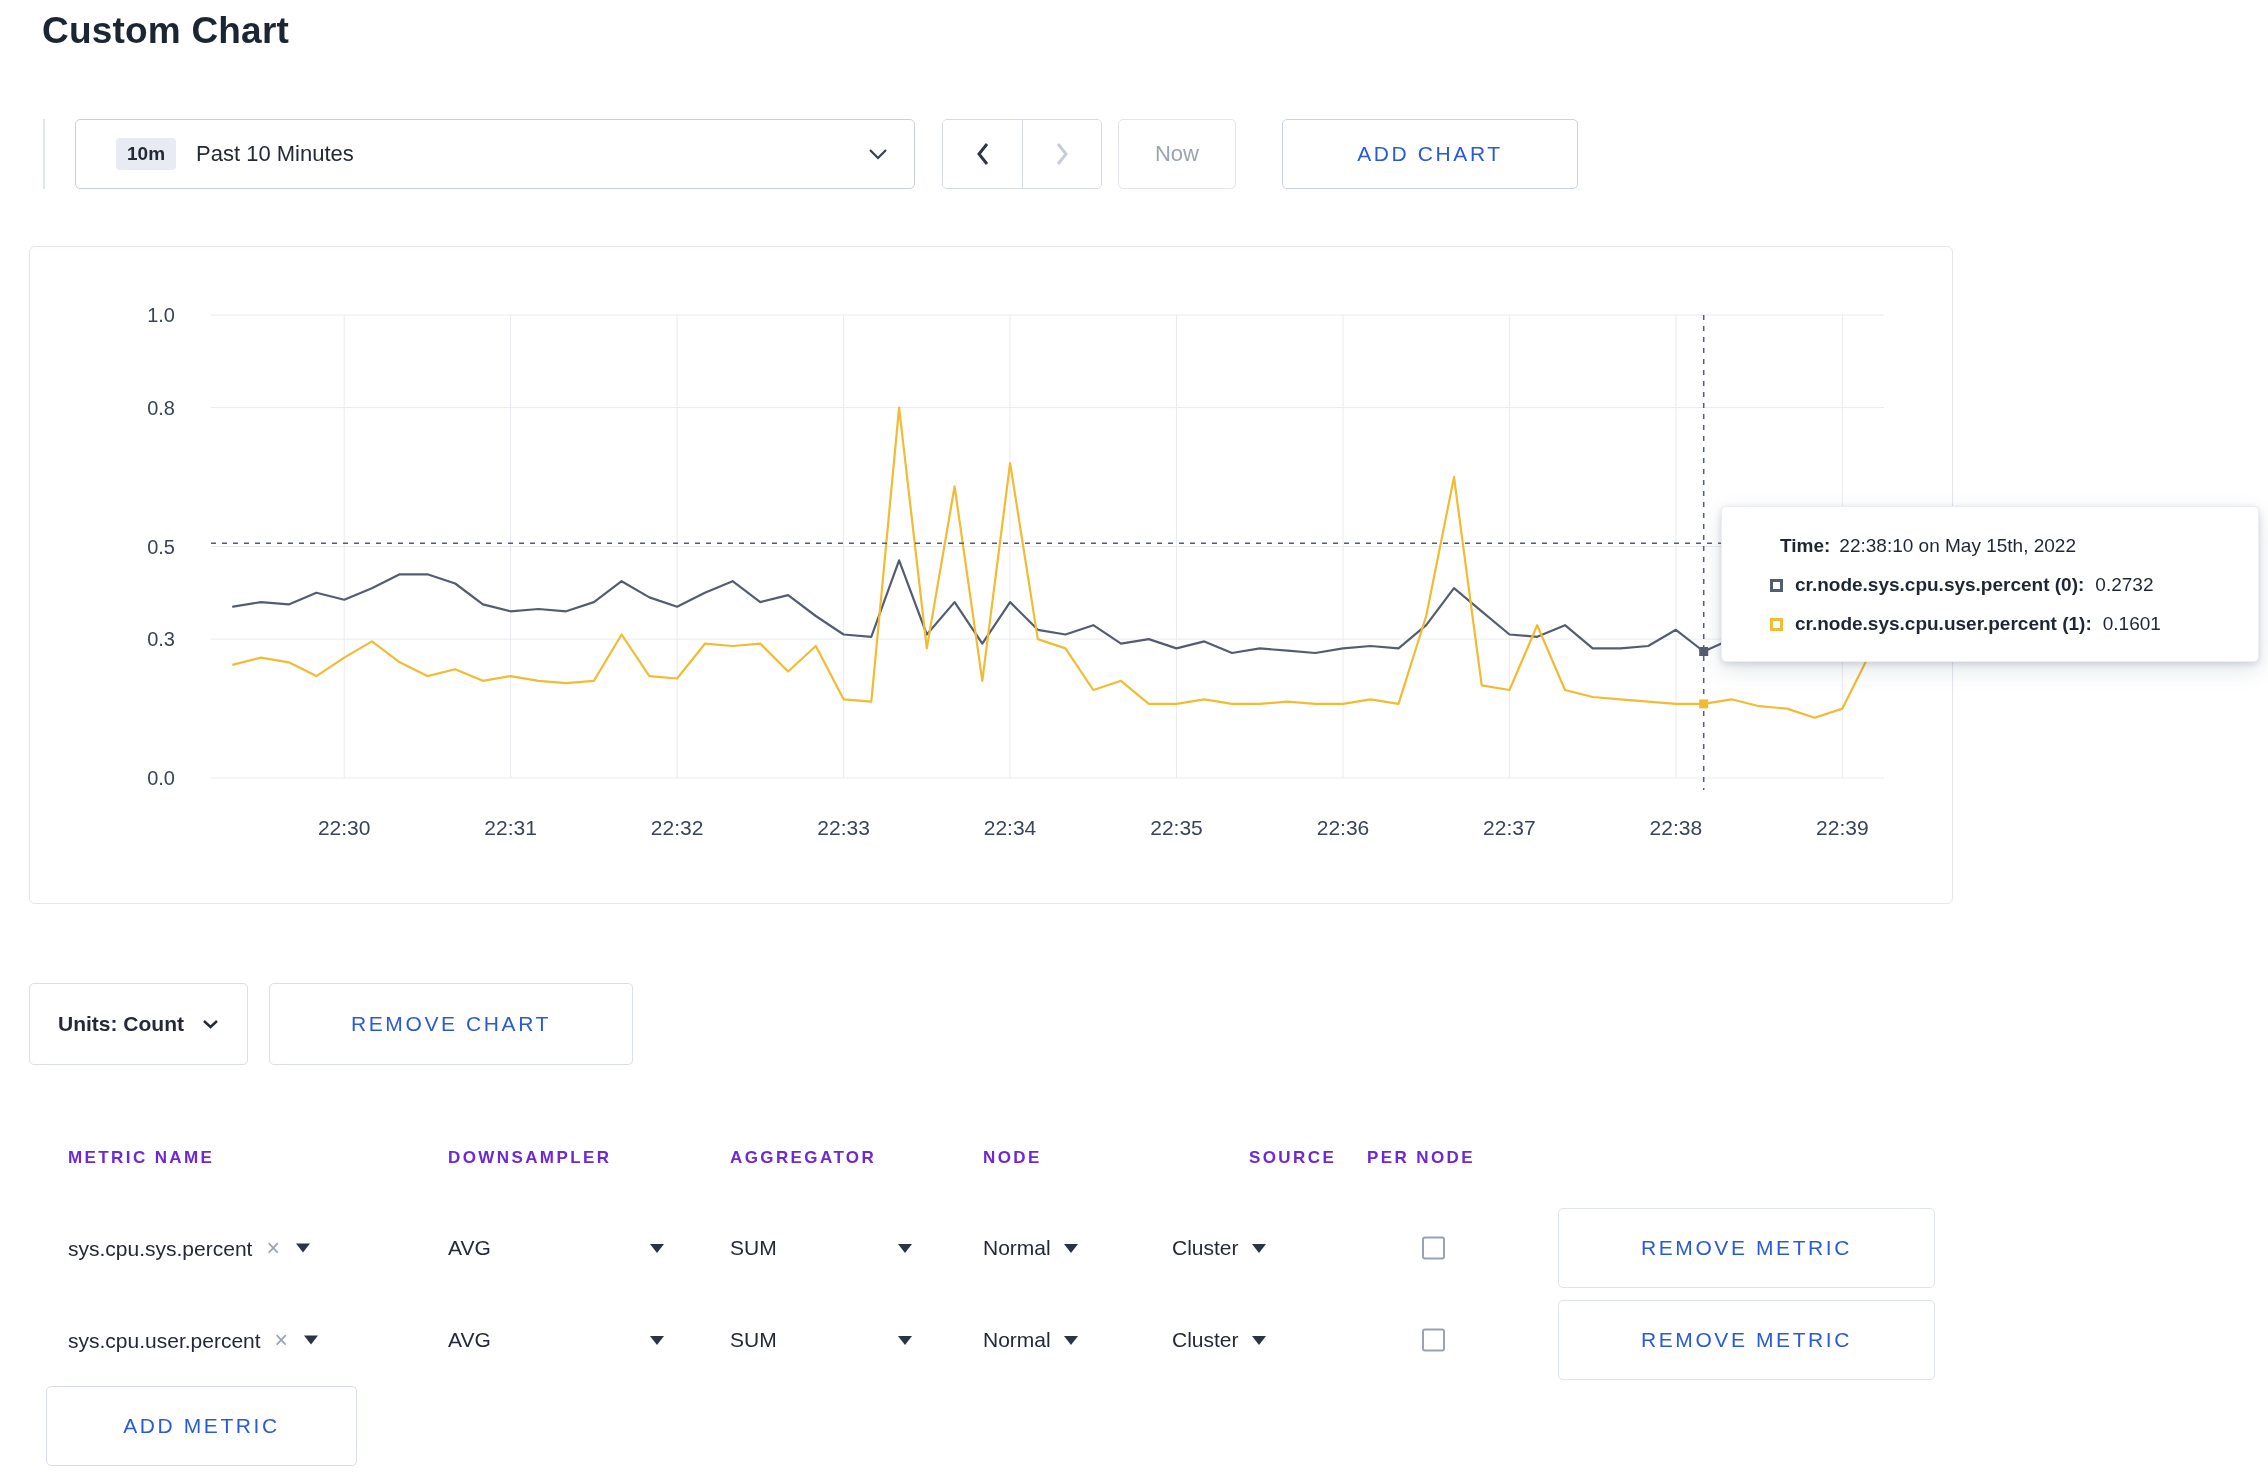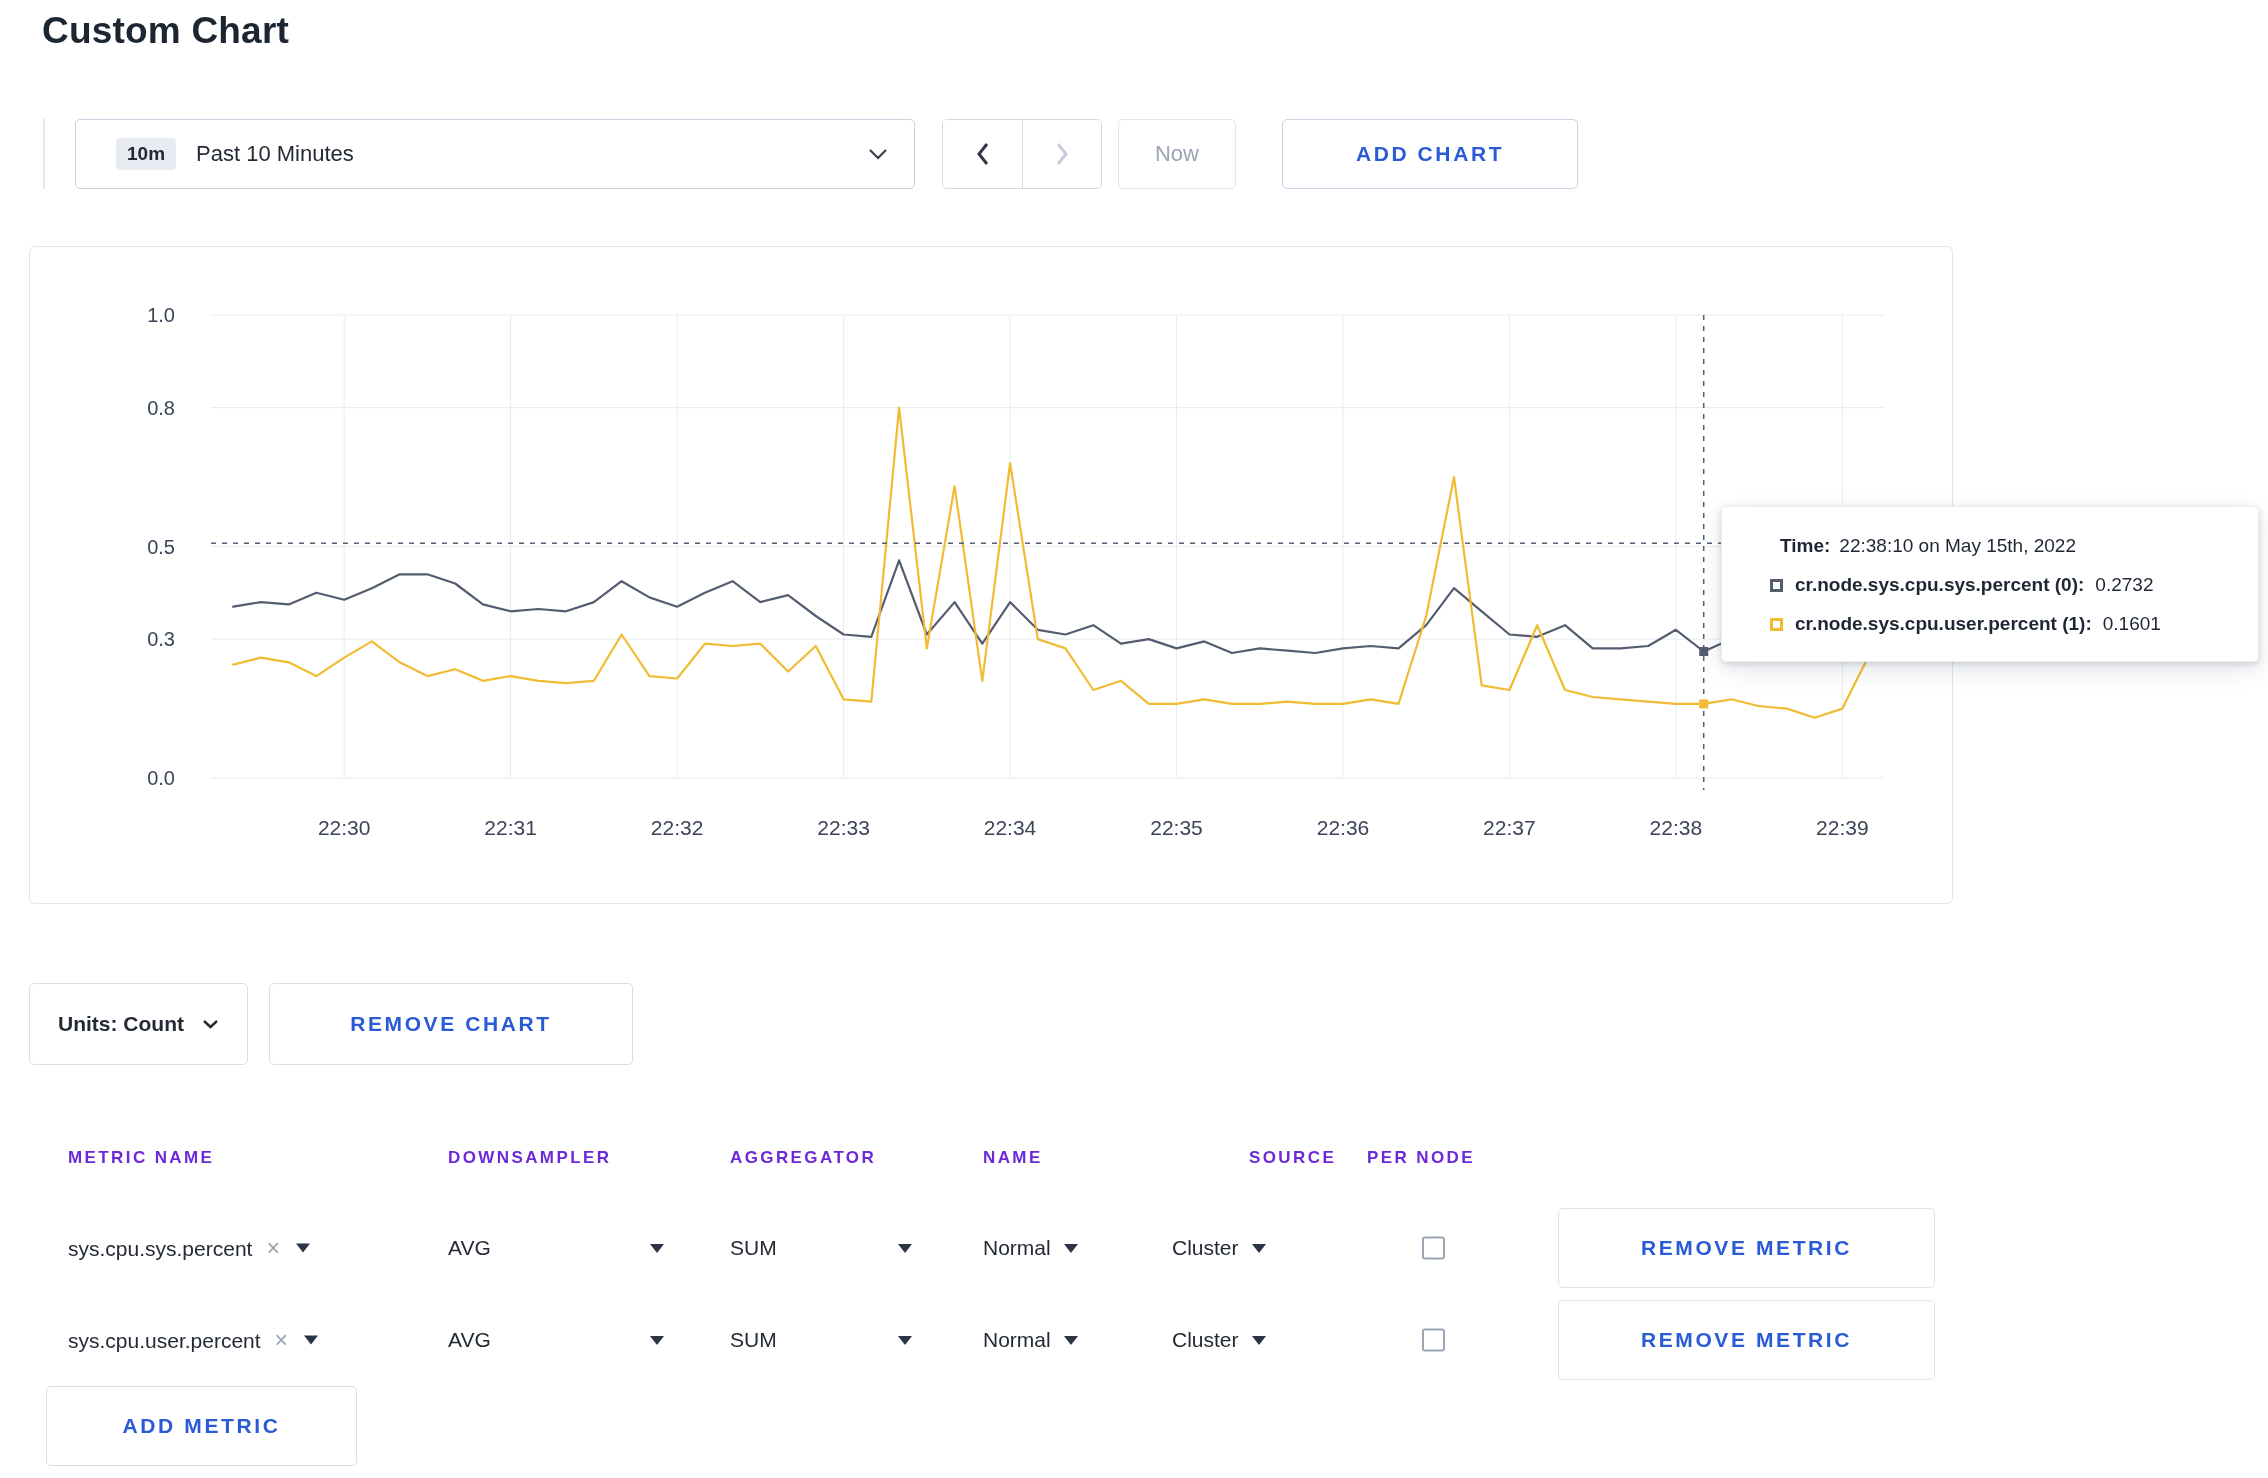--- a/index.html
+++ b/index.html
@@ -25,21 +25,21 @@
   .chev { margin-left: auto; display: flex; align-items: center; }
   .nav-group { display: flex; margin-left: 27px; border: 1px solid #d4d9e3; border-radius: 5px; overflow: hidden; background:#fff; }
   .nav-btn { width: 79px; border: none; background: #fff; display: flex; align-items: center; justify-content: center; cursor: pointer; }
   .nav-btn + .nav-btn { border-left: 1px solid #d4d9e3; }
   .now-btn {
     margin-left: 16px; width: 118px; border: 1px solid #e2e5ec; border-radius: 5px;
     background: #fff; color: #9aa4b4; font-size: 22px; font-family: inherit; cursor: default;
   }
   .btn-blue {
     border: 1px solid #c9d3e6; border-radius: 5px; background: #fff;
-    color: var(--accent, #2a5bd7); font-size: 21px; font-weight: 700; letter-spacing: 2.6px;
+    color: var(--accent, #2a5bd7); font-size: 21px; font-weight: 400; letter-spacing: 2.6px;
     font-family: inherit; cursor: pointer;
   }
   .add-chart-btn { margin-left: 46px; width: 296px; }
   
   .chart-card {
     position: absolute; left: 29px; top: 246px; width: 1924px; height: 658px;
     background: #fff; border: 1px solid #e3e6ed; border-radius: 6px;
   }
   .tooltip {
     position: absolute; left: 1721px; top: 506px; width: 538px;
@@ -188,21 +188,21 @@
         </svg>
     </button>
     <button class="btn-blue remove-chart-btn">REMOVE CHART</button>
   </div>
 
   <div class="metrics">
     <div class="mt-header">
       <span class="mt-h h-metric">METRIC NAME</span>
       <span class="mt-h h-down">DOWNSAMPLER</span>
       <span class="mt-h h-agg">AGGREGATOR</span>
-      <span class="mt-h h-rate">NAME</span>
+      <span class="mt-h h-rate">NODE</span>
       <span class="mt-h h-source">SOURCE</span>
       <span class="mt-h h-node">PER NODE</span>
     </div>
 
     <div class="mt-row">
       <div class="mt-cell col-metric">
         <span>sys.cpu.sys.percent</span>
         <span class="x-icon">×</span>
         <span class="tri"></span>
       </div>

